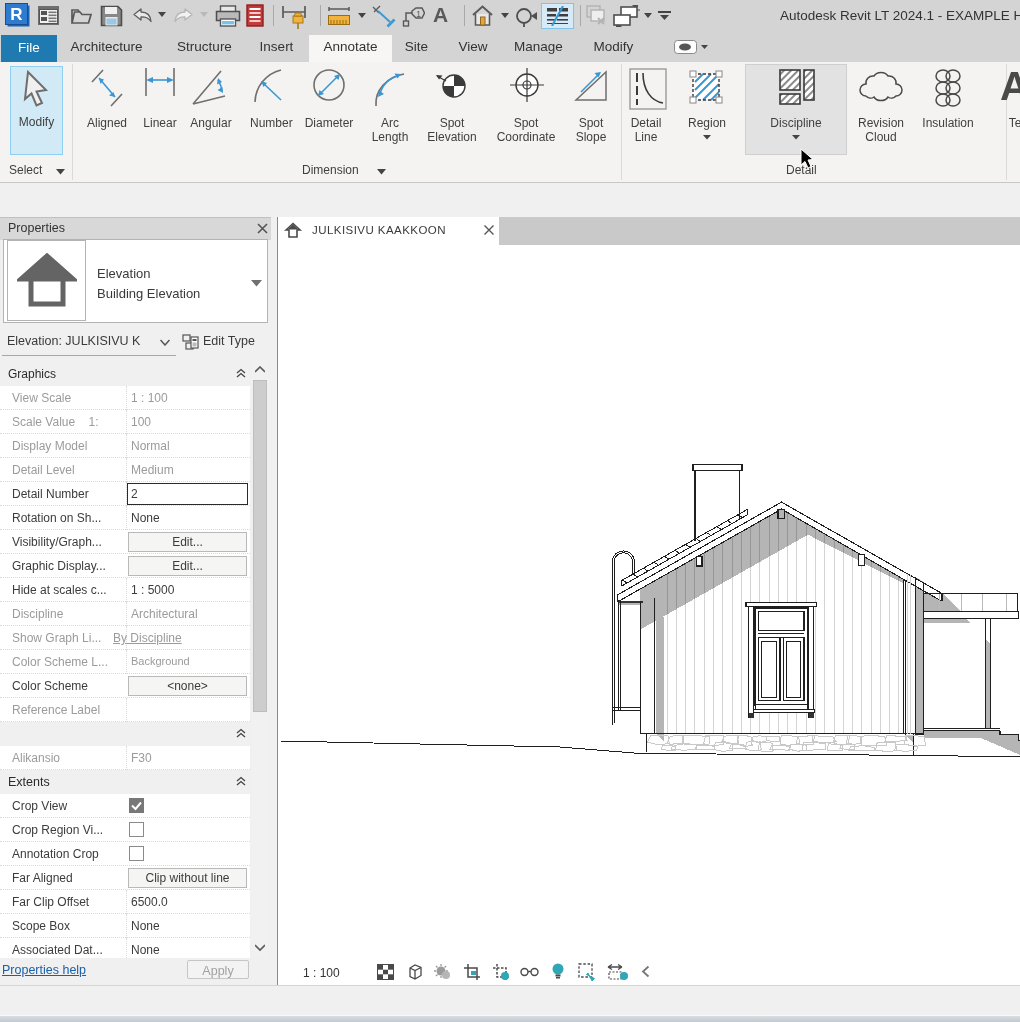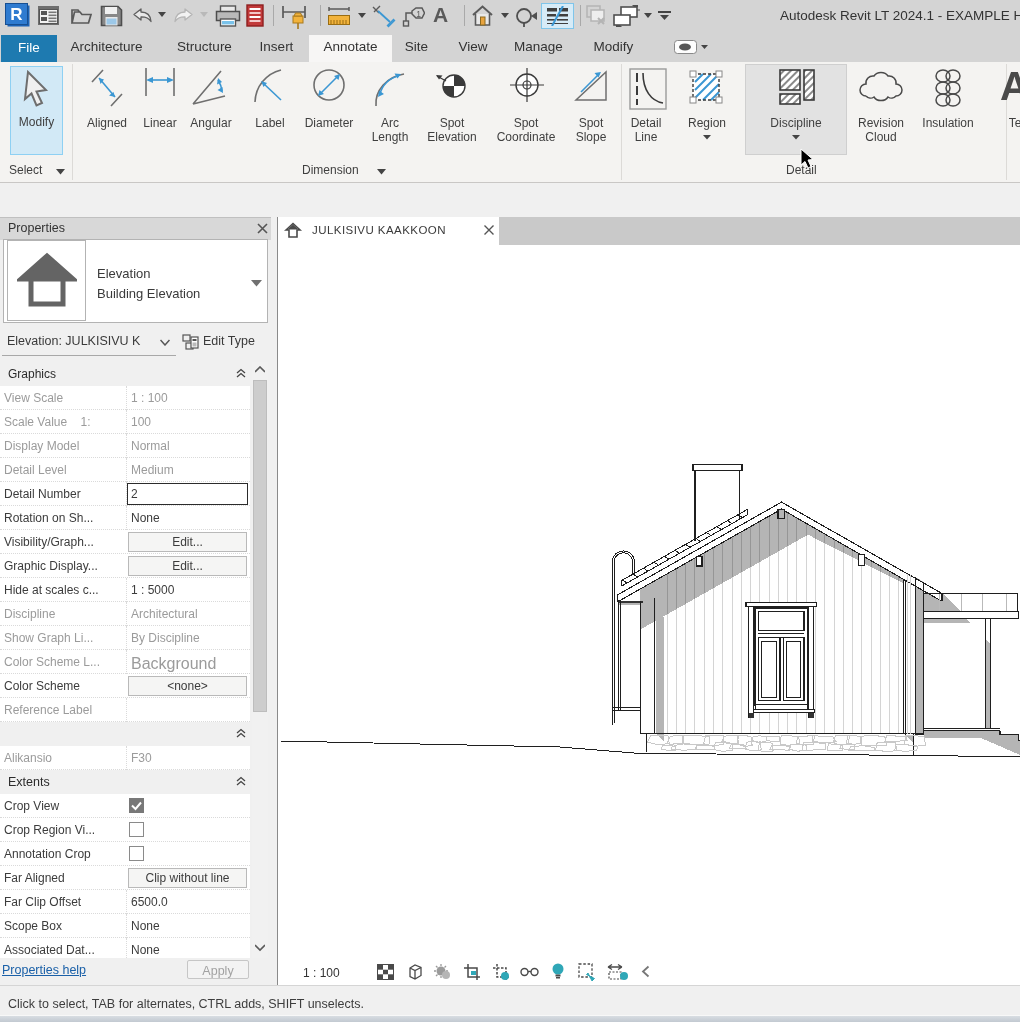--- a/index.html
+++ b/index.html
@@ -14,21 +14,21 @@
   .rtab { position:absolute; top:31px; height:31px; line-height:31px; font-size:13.5px; color:#333; text-align:center; }
   #filetab { left:1px; top:35px; width:56px; height:27px; background:#1e7ab0; color:#fff; line-height:26px; text-align:center; font-size:13.5px; }
   #activetab { background:#f7f6f5; top:35px !important; height:27px; line-height:24px; }
   #ribbon { left:0; top:62px; width:1020px; height:121px; background:#f4f3f1; border-bottom:1px solid #c9c7c5; }
   .rsep { position:absolute; width:1px; height:116px; background:#dcdad7; top:64px; }
   .rlabel { position:absolute; font-size:12px; color:#3f3f3f; white-space:nowrap; }
   .btnlabel { position:absolute; font-size:12px; color:#3f3f3f; text-align:center; white-space:nowrap; line-height:13.5px; }
   #props { left:0; top:217px; width:271px; height:768px; background:#f0f0f0; }
   .prow  { position:absolute; width:250px; height:24px; border-bottom:1px dotted #dadada; background:#fff; }
   .phead { position:absolute; width:250px; height:24px; background:#f0f0f0; }
-  .pname { position:absolute; left:4px; top:5px; font-size:12px; white-space:nowrap; }
+  .pname { position:absolute; left:12px; top:5px; font-size:12px; white-space:nowrap; }
   .gray { color:#9b9b9b; }
   .dark { color:#3c3c3c; }
   #statusbar { left:0; top:985px; width:1020px; height:29px; background:#f0f0f0; border-top:1px solid #d5d5d5; }
   #taskstrip { left:0; top:1015px; width:1020px; height:7px; background:linear-gradient(#d8dde2,#c2c9d1); border-top:1px solid #f8f8f8; }
 </style>
 </head>
 <body>
 <div id="app">
   <div class="abs" id="titlebar"></div>
   <div class="abs" id="titletext">Autodesk Revit LT 2024.1 - EXAMPLE HOUSE</div>
@@ -201,21 +201,21 @@
       <path d="M2 38 L30 5 M2 38 L34 30" stroke="#6f6f6f" stroke-width="1.6"></path>
 <path d="M27 14 A26 26 0 0 1 31 25" stroke="#3b97d3" stroke-width="1.6" fill="none"></path>
 <path d="M27 12 l-1 6.5 l5 -2.5 z M32 27 l-5.5 -3 l5 -3 z" fill="#3b97d3"></path>
     </svg>
 <div class="btnlabel" style="left:187px;top:117px;width:48px;">Angular</div>
 <svg class="abs" style="left:251px;top:66px;" width="36" height="44" viewBox="0 0 36 44">
       <path d="M4 36 A34 34 0 0 1 30 4" stroke="#6f6f6f" stroke-width="1.6" fill="none"></path>
 <path d="M30 34 L12 17" stroke="#3b97d3" stroke-width="1.6"></path>
 <path d="M10 15 l2.5 6 l3.5 -4 z" fill="#3b97d3"></path>
     </svg>
-<div class="btnlabel" style="left:250px;top:117px;width:40px;">Label</div>
+<div class="btnlabel" style="left:250px;top:117px;width:40px;">Number</div>
 <svg class="abs" style="left:311px;top:66px;" width="36" height="44" viewBox="0 0 36 44">
       <circle cx="18" cy="19" r="15" stroke="#6f6f6f" stroke-width="1.6" fill="none"></circle>
 <path d="M9 28 L27 10" stroke="#3b97d3" stroke-width="1.6"></path>
 <path d="M7 30 l1.5 -6 l4.5 4 z M29 8 l-1.5 6 l-4.5 -4 z" fill="#3b97d3"></path>
     </svg>
 <div class="btnlabel" style="left:300px;top:117px;width:58px;">Diameter</div>
 <svg class="abs" style="left:372px;top:66px;" width="36" height="44" viewBox="0 0 36 44">
       <path d="M4 40 A34 30 0 0 1 32 8" stroke="#6f6f6f" stroke-width="1.6" fill="none"></path>
 <path d="M8 28 A26 24 0 0 1 26 10" stroke="#3b97d3" stroke-width="1.6" fill="none"></path>
 <path d="M6 31 l1 -6.5 l5 3.5 z M29 8 l-6.5 -0.5 l3 5 z" fill="#3b97d3"></path>
@@ -375,25 +375,25 @@
     <div class="abs" style="left:126px;top:578px;width:1px;height:24px;border-left:1px dotted #dadada;"></div>
     <div class="pname dark" style="top:583px;">Hide at scales c...</div>
     <div class="abs dark" style="left:131px;top:583px;font-size:12px;white-space:nowrap;">1 : 5000</div>
 <div class="prow" style="left:0;top:602px;"></div>
     <div class="abs" style="left:126px;top:602px;width:1px;height:24px;border-left:1px dotted #dadada;"></div>
     <div class="pname gray" style="top:607px;">Discipline</div>
     <div class="abs gray" style="left:131px;top:607px;font-size:12px;white-space:nowrap;">Architectural</div>
 <div class="prow" style="left:0;top:626px;"></div>
     <div class="abs" style="left:126px;top:626px;width:1px;height:24px;border-left:1px dotted #dadada;"></div>
     <div class="pname gray" style="top:631px;">Show Graph Li...</div>
-    <div class="abs gray" style="left:131px;top:631px;font-size:12px;white-space:nowrap;">By Discipline</div>
+    <div class="abs gray" style="left:113px;top:631px;font-size:12px;white-space:nowrap;text-decoration:underline;">By Discipline</div>
 <div class="prow" style="left:0;top:650px;"></div>
     <div class="abs" style="left:126px;top:650px;width:1px;height:24px;border-left:1px dotted #dadada;"></div>
     <div class="pname gray" style="top:655px;">Color Scheme L...</div>
-    <div class="abs gray" style="left:131px;top:655px;font-size:16px;white-space:nowrap;">Background</div>
+    <div class="abs gray" style="left:131px;top:655px;font-size:11px;white-space:nowrap;">Background</div>
 <div class="prow" style="left:0;top:674px;"></div>
     <div class="pname dark" style="top:679px;">Color Scheme</div>
     <div class="abs" style="left:128px;top:676px;width:119px;height:20px;background:#f5f5f4;border:1px solid #b9b9b9;font-size:12px;color:#3c3c3c;text-align:center;line-height:18px;">&lt;none&gt;</div>
 <div class="prow" style="left:0;top:698px;"></div>
     <div class="abs" style="left:126px;top:698px;width:1px;height:24px;border-left:1px dotted #dadada;"></div>
     <div class="pname gray" style="top:703px;">Reference Label</div>
     <div class="abs gray" style="left:131px;top:703px;font-size:12px;white-space:nowrap;"></div>
 <div class="phead" style="left:0;top:722px;"></div>
     <div class="abs" style="left:8px;top:727px;font-size:16px;color:#b91c1c;margin-top:28px;">Text</div>
     <div class="abs" style="left:236px;top:728px;">
@@ -552,15 +552,14 @@
     </svg>
 <svg class="abs" style="left:606px;top:963px;" width="24" height="18" viewBox="0 0 24 18">
       <path d="M2 4 H16 M2 4 l4 -2.5 M2 4 l4 2.5 M16 4 l-4 -2.5 M16 4 l-4 2.5" stroke="#4a4a4a" stroke-width="1.3" fill="none"></path>
       <rect x="3" y="9" width="12" height="7" fill="none" stroke="#4a4a4a" stroke-width="1.2" stroke-dasharray="2 1.5"></rect>
       <circle cx="18" cy="13" r="4" fill="#2fa7b7"></circle>
     </svg>
 <svg class="abs" style="left:641px;top:965px;" width="9" height="13" viewBox="0 0 9 13">
       <path d="M7.5 1.5 L2 6.5 L7.5 11.5" stroke="#777" stroke-width="1.8" fill="none"></path>
     </svg>
 <div class="abs" id="statusbar"></div>
-<div class="abs" style="left:8px;top:997px;font-size:12.5px;color:#3d3d3d;">Click to select, TAB for alternates, CTRL adds, SHIFT unselects.</div>
 <div class="abs" id="taskstrip"></div>
 </div>
 
 </body></html>

